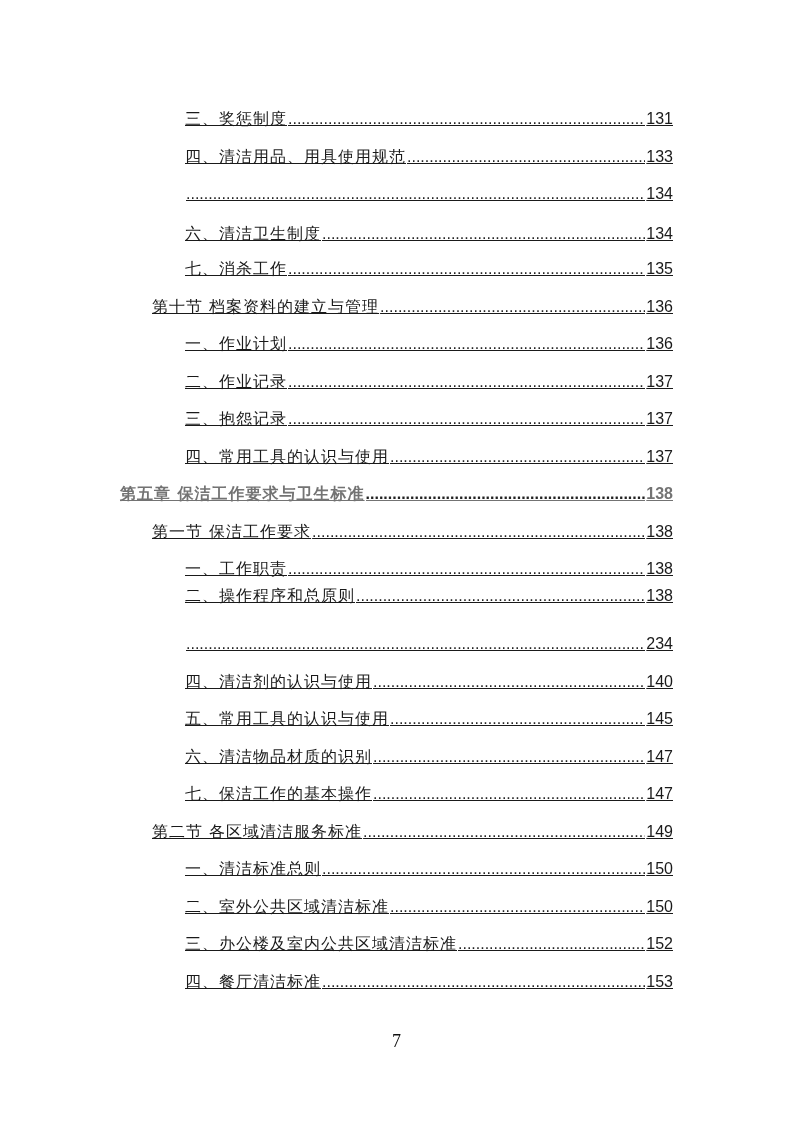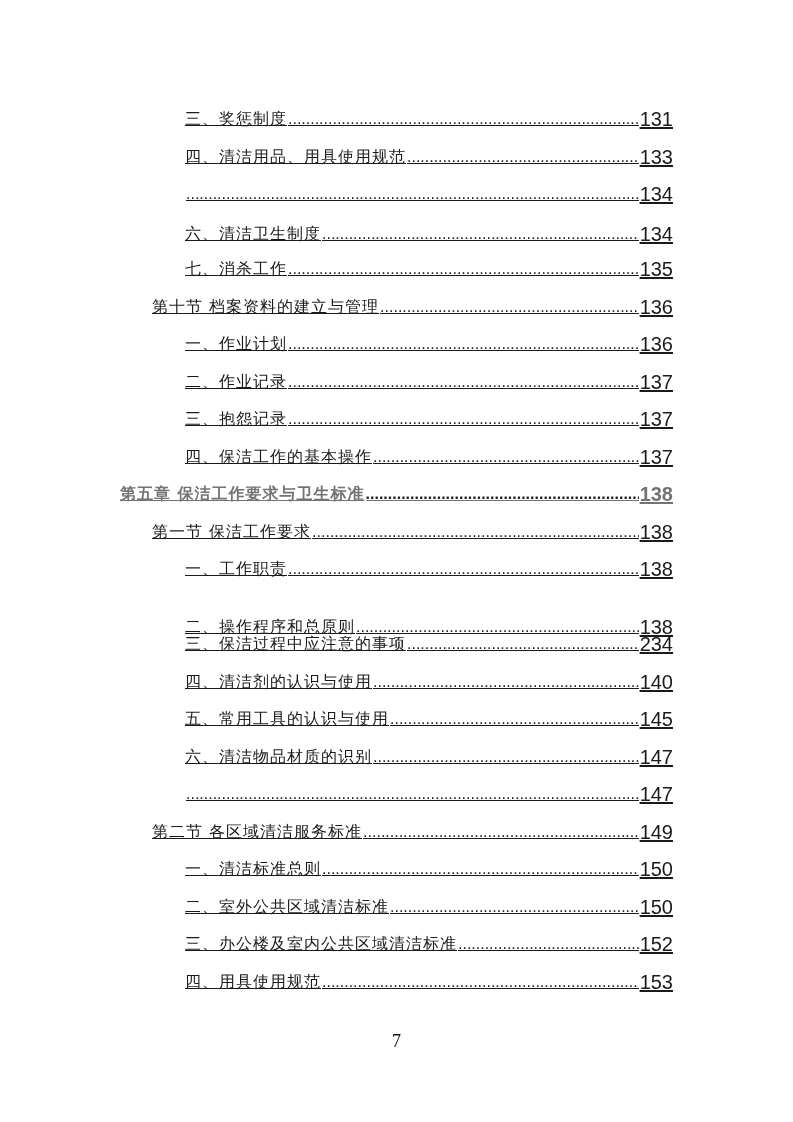--- a/index.html
+++ b/index.html
@@ -46,21 +46,21 @@
       letter-spacing: 0px;
       margin: 0 1px;
       color: #222;
     }
     .toc-leader::before {
       content: "..............................................................................................................................................................................................................";
     }
     .toc-page {
       flex: 0 0 auto;
       font-family: "Liberation Sans", sans-serif;
-      font-size: 20px;
+      font-size: 16px;
     }
     .page-number {
       position: absolute;
       left: 0;
       width: 793px;
       top: 1031px;
       text-align: center;
       font-family: "Liberation Serif", serif;
       font-size: 18px;
       color: #111;
@@ -108,65 +108,65 @@
     <span class="toc-title">二、作业记录</span>
     <span class="toc-leader"></span>
     <span class="toc-page">137</span>
   </div>
   <div class="toc-row level-3" style="top:300px">
     <span class="toc-title">三、抱怨记录</span>
     <span class="toc-leader"></span>
     <span class="toc-page">137</span>
   </div>
   <div class="toc-row level-3" style="top:337.5px">
-    <span class="toc-title">四、保洁工作的基本操作</span>
+    <span class="toc-title">四、常用工具的认识与使用</span>
     <span class="toc-leader"></span>
     <span class="toc-page">137</span>
   </div>
   <div class="toc-row level-1" style="top:375px">
     <span class="toc-title">第五章  保洁工作要求与卫生标准</span>
     <span class="toc-leader"></span>
     <span class="toc-page">138</span>
   </div>
   <div class="toc-row level-2" style="top:412.5px">
     <span class="toc-title">第一节  保洁工作要求</span>
     <span class="toc-leader"></span>
     <span class="toc-page">138</span>
   </div>
   <div class="toc-row level-3" style="top:450px">
     <span class="toc-title">一、工作职责</span>
     <span class="toc-leader"></span>
     <span class="toc-page">138</span>
   </div>
-  <div class="toc-row level-3" style="top:508px">
+  <div class="toc-row level-3" style="top:477px">
     <span class="toc-title">二、操作程序和总原则</span>
     <span class="toc-leader"></span>
     <span class="toc-page">138</span>
   </div>
   <div class="toc-row level-3" style="top:525px">
-    <span class="toc-title">三、保洁过程中应注意的事项</span>
     <span class="toc-leader"></span>
     <span class="toc-page">234</span>
   </div>
   <div class="toc-row level-3" style="top:562.5px">
     <span class="toc-title">四、清洁剂的认识与使用</span>
     <span class="toc-leader"></span>
     <span class="toc-page">140</span>
   </div>
   <div class="toc-row level-3" style="top:600px">
     <span class="toc-title">五、常用工具的认识与使用</span>
     <span class="toc-leader"></span>
     <span class="toc-page">145</span>
   </div>
   <div class="toc-row level-3" style="top:637.5px">
     <span class="toc-title">六、清洁物品材质的识别</span>
     <span class="toc-leader"></span>
     <span class="toc-page">147</span>
   </div>
   <div class="toc-row level-3" style="top:675px">
+    <span class="toc-title">七、保洁工作的基本操作</span>
     <span class="toc-leader"></span>
     <span class="toc-page">147</span>
   </div>
   <div class="toc-row level-2" style="top:712.5px">
     <span class="toc-title">第二节  各区域清洁服务标准</span>
     <span class="toc-leader"></span>
     <span class="toc-page">149</span>
   </div>
   <div class="toc-row level-3" style="top:750px">
     <span class="toc-title">一、清洁标准总则</span>
@@ -177,19 +177,19 @@
     <span class="toc-title">二、室外公共区域清洁标准</span>
     <span class="toc-leader"></span>
     <span class="toc-page">150</span>
   </div>
   <div class="toc-row level-3" style="top:825px">
     <span class="toc-title">三、办公楼及室内公共区域清洁标准</span>
     <span class="toc-leader"></span>
     <span class="toc-page">152</span>
   </div>
   <div class="toc-row level-3" style="top:862.5px">
-    <span class="toc-title">四、用具使用规范</span>
+    <span class="toc-title">四、餐厅清洁标准</span>
     <span class="toc-leader"></span>
     <span class="toc-page">153</span>
   </div>
 </div>
 
 <div class="page-number">7</div>
 
 </body></html>

